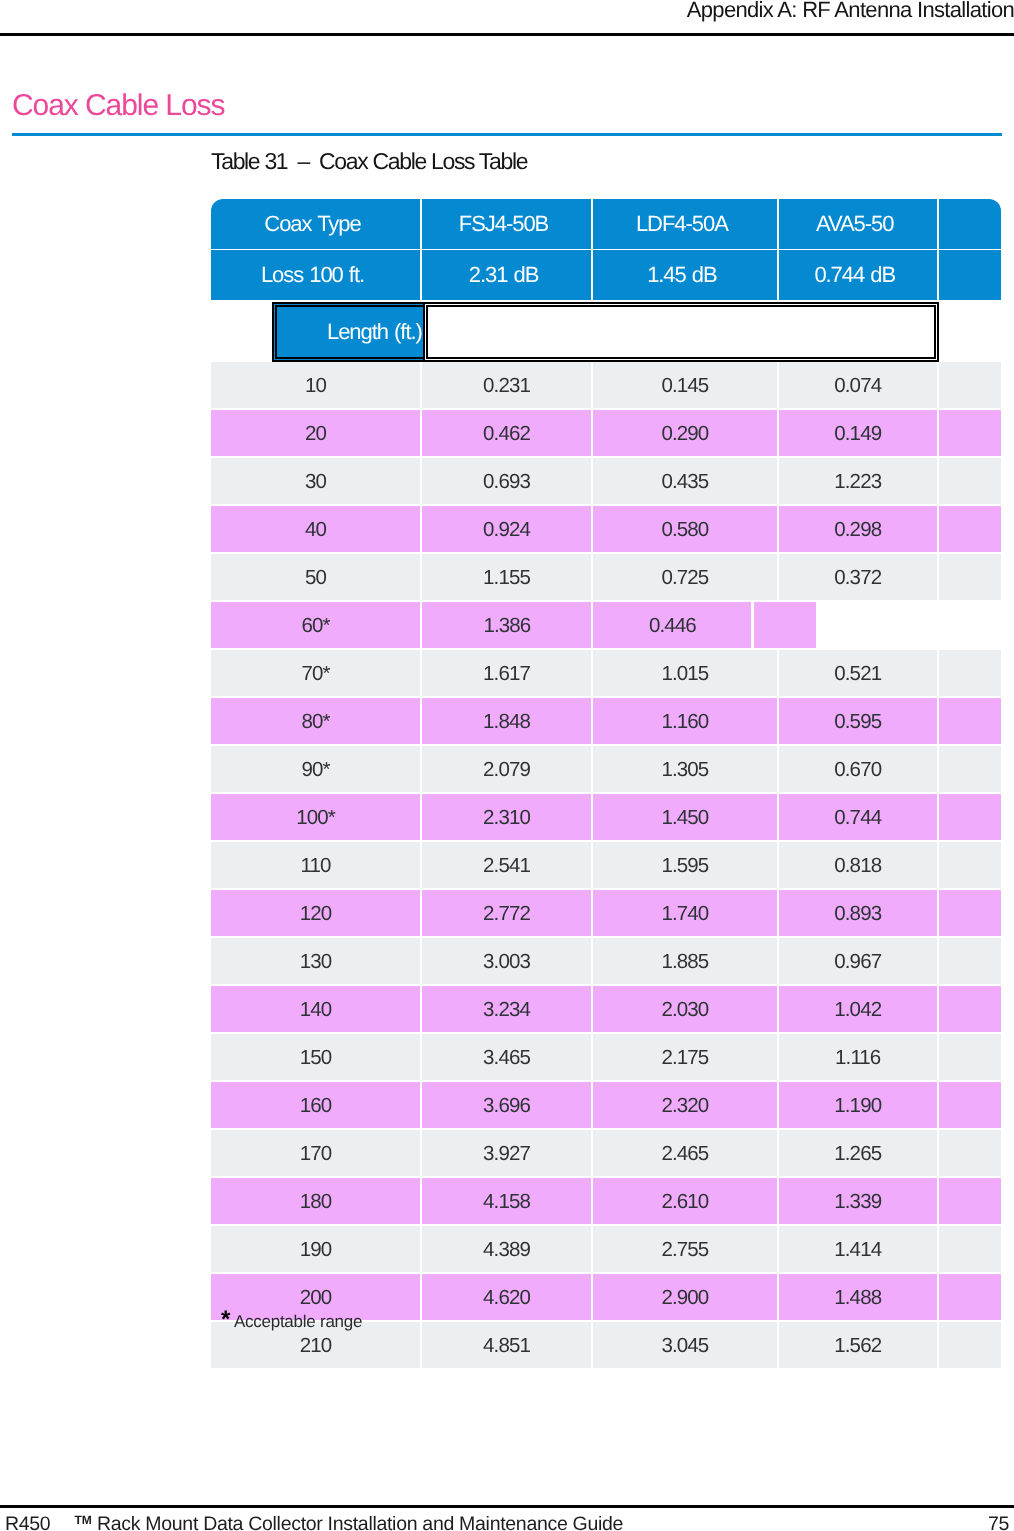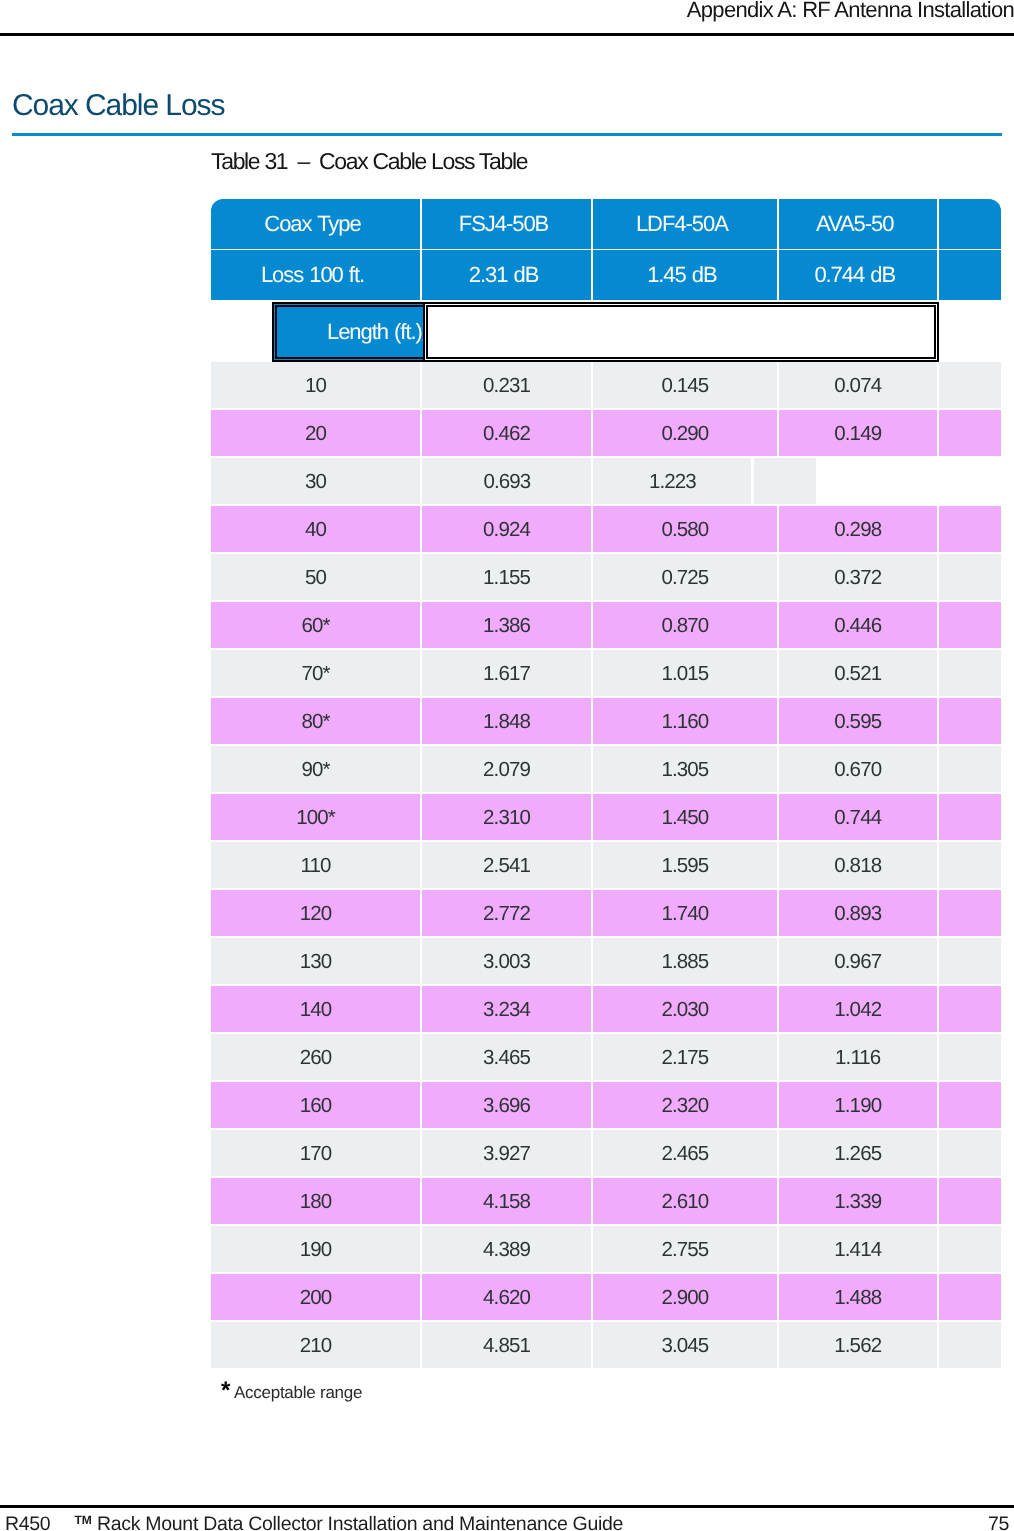--- a/index.html
+++ b/index.html
@@ -16,21 +16,21 @@
     position:absolute; right:0px; top:-3px;
     font-size:22px; letter-spacing:-0.68px; color:#161616; white-space:nowrap;
   }
   .rhead-rule {
     position:absolute; left:0; top:33px; width:1014px; height:3px; background:#000000;
   }
 
   
   .h1 {
     position:absolute; left:12px; top:89px;
-    font-size:30px; letter-spacing:-1.07px; font-weight:400; color:#0c4a6e; white-space:nowrap;
+    font-size:30px; letter-spacing:-1.07px; font-weight:400; color:#ec4899; white-space:nowrap;
   }
   .h1-rule {
     position:absolute; left:12px; width:990px; top:132.7px; height:3.5px; background:#038bd2;
   }
 
   
   .caption {
     position:absolute; left:211px; top:147.5px; width:790px;
     text-align:left; font-size:23px; letter-spacing:-1.33px; color:#161616; white-space:pre;
   }
@@ -71,21 +71,21 @@
 
   .drow { height:48px; }
   .drow .td {
     font-size:20.5px; letter-spacing:-0.9px; color:#2d3234;
     line-height:47.8px; height:45.8px;
   }
   .odd .td  { background:#eceff1; }
   .even .td { background:#f0abfc; }
 
   .note {
-    position:absolute; left:221px; top:1377px;
+    position:absolute; left:221px; top:1306px;
     font-size:17px; letter-spacing:-0.25px; color:#2b2b2b; white-space:nowrap;
   }
   .note .star { font-size:24px; font-weight:bold; color:#000; letter-spacing:0; }
 
   
   .frule { position:absolute; left:0; top:1505px; width:1014px; height:2.5px; background:#000; }
   .ftext { position:absolute; left:5px; top:1513px; font-size:19.5px; letter-spacing:-0.3px; color:#1d1d1d; white-space:nowrap; }
   .ftext .tm { font-weight:bold; font-size:0.62em; vertical-align:0.50em; letter-spacing:0;padding-left:24px; }
   .fpage { position:absolute; right:5px; top:1513px; font-size:19.5px; letter-spacing:-0.3px; color:#1d1d1d; }
 </style>
@@ -131,41 +131,41 @@
       <div class="tr drow even">
         <div class="td c0">20</div>
         <div class="td c1">0.462</div>
         <div class="td c2">0.290</div>
         <div class="td c3">0.149</div>
         <div class="td c4"></div>
       </div>
       <div class="tr drow odd">
         <div class="td c0">30</div>
         <div class="td c1">0.693</div>
+        <div class="td c2">0.435</div>
         <div class="td c3">1.223</div>
         <div class="td c4"></div>
       </div>
       <div class="tr drow even">
         <div class="td c0">40</div>
         <div class="td c1">0.924</div>
         <div class="td c2">0.580</div>
         <div class="td c3">0.298</div>
         <div class="td c4"></div>
       </div>
       <div class="tr drow odd">
         <div class="td c0">50</div>
         <div class="td c1">1.155</div>
         <div class="td c2">0.725</div>
         <div class="td c3">0.372</div>
         <div class="td c4"></div>
       </div>
       <div class="tr drow even">
         <div class="td c0">60*</div>
         <div class="td c1">1.386</div>
-        <div class="td c2">0.870</div>
         <div class="td c3">0.446</div>
         <div class="td c4"></div>
       </div>
       <div class="tr drow odd">
         <div class="td c0">70*</div>
         <div class="td c1">1.617</div>
         <div class="td c2">1.015</div>
         <div class="td c3">0.521</div>
         <div class="td c4"></div>
       </div>
@@ -212,21 +212,21 @@
         <div class="td c4"></div>
       </div>
       <div class="tr drow even">
         <div class="td c0">140</div>
         <div class="td c1">3.234</div>
         <div class="td c2">2.030</div>
         <div class="td c3">1.042</div>
         <div class="td c4"></div>
       </div>
       <div class="tr drow odd">
-        <div class="td c0">260</div>
+        <div class="td c0">150</div>
         <div class="td c1">3.465</div>
         <div class="td c2">2.175</div>
         <div class="td c3">1.116</div>
         <div class="td c4"></div>
       </div>
       <div class="tr drow even">
         <div class="td c0">160</div>
         <div class="td c1">3.696</div>
         <div class="td c2">2.320</div>
         <div class="td c3">1.190</div>

